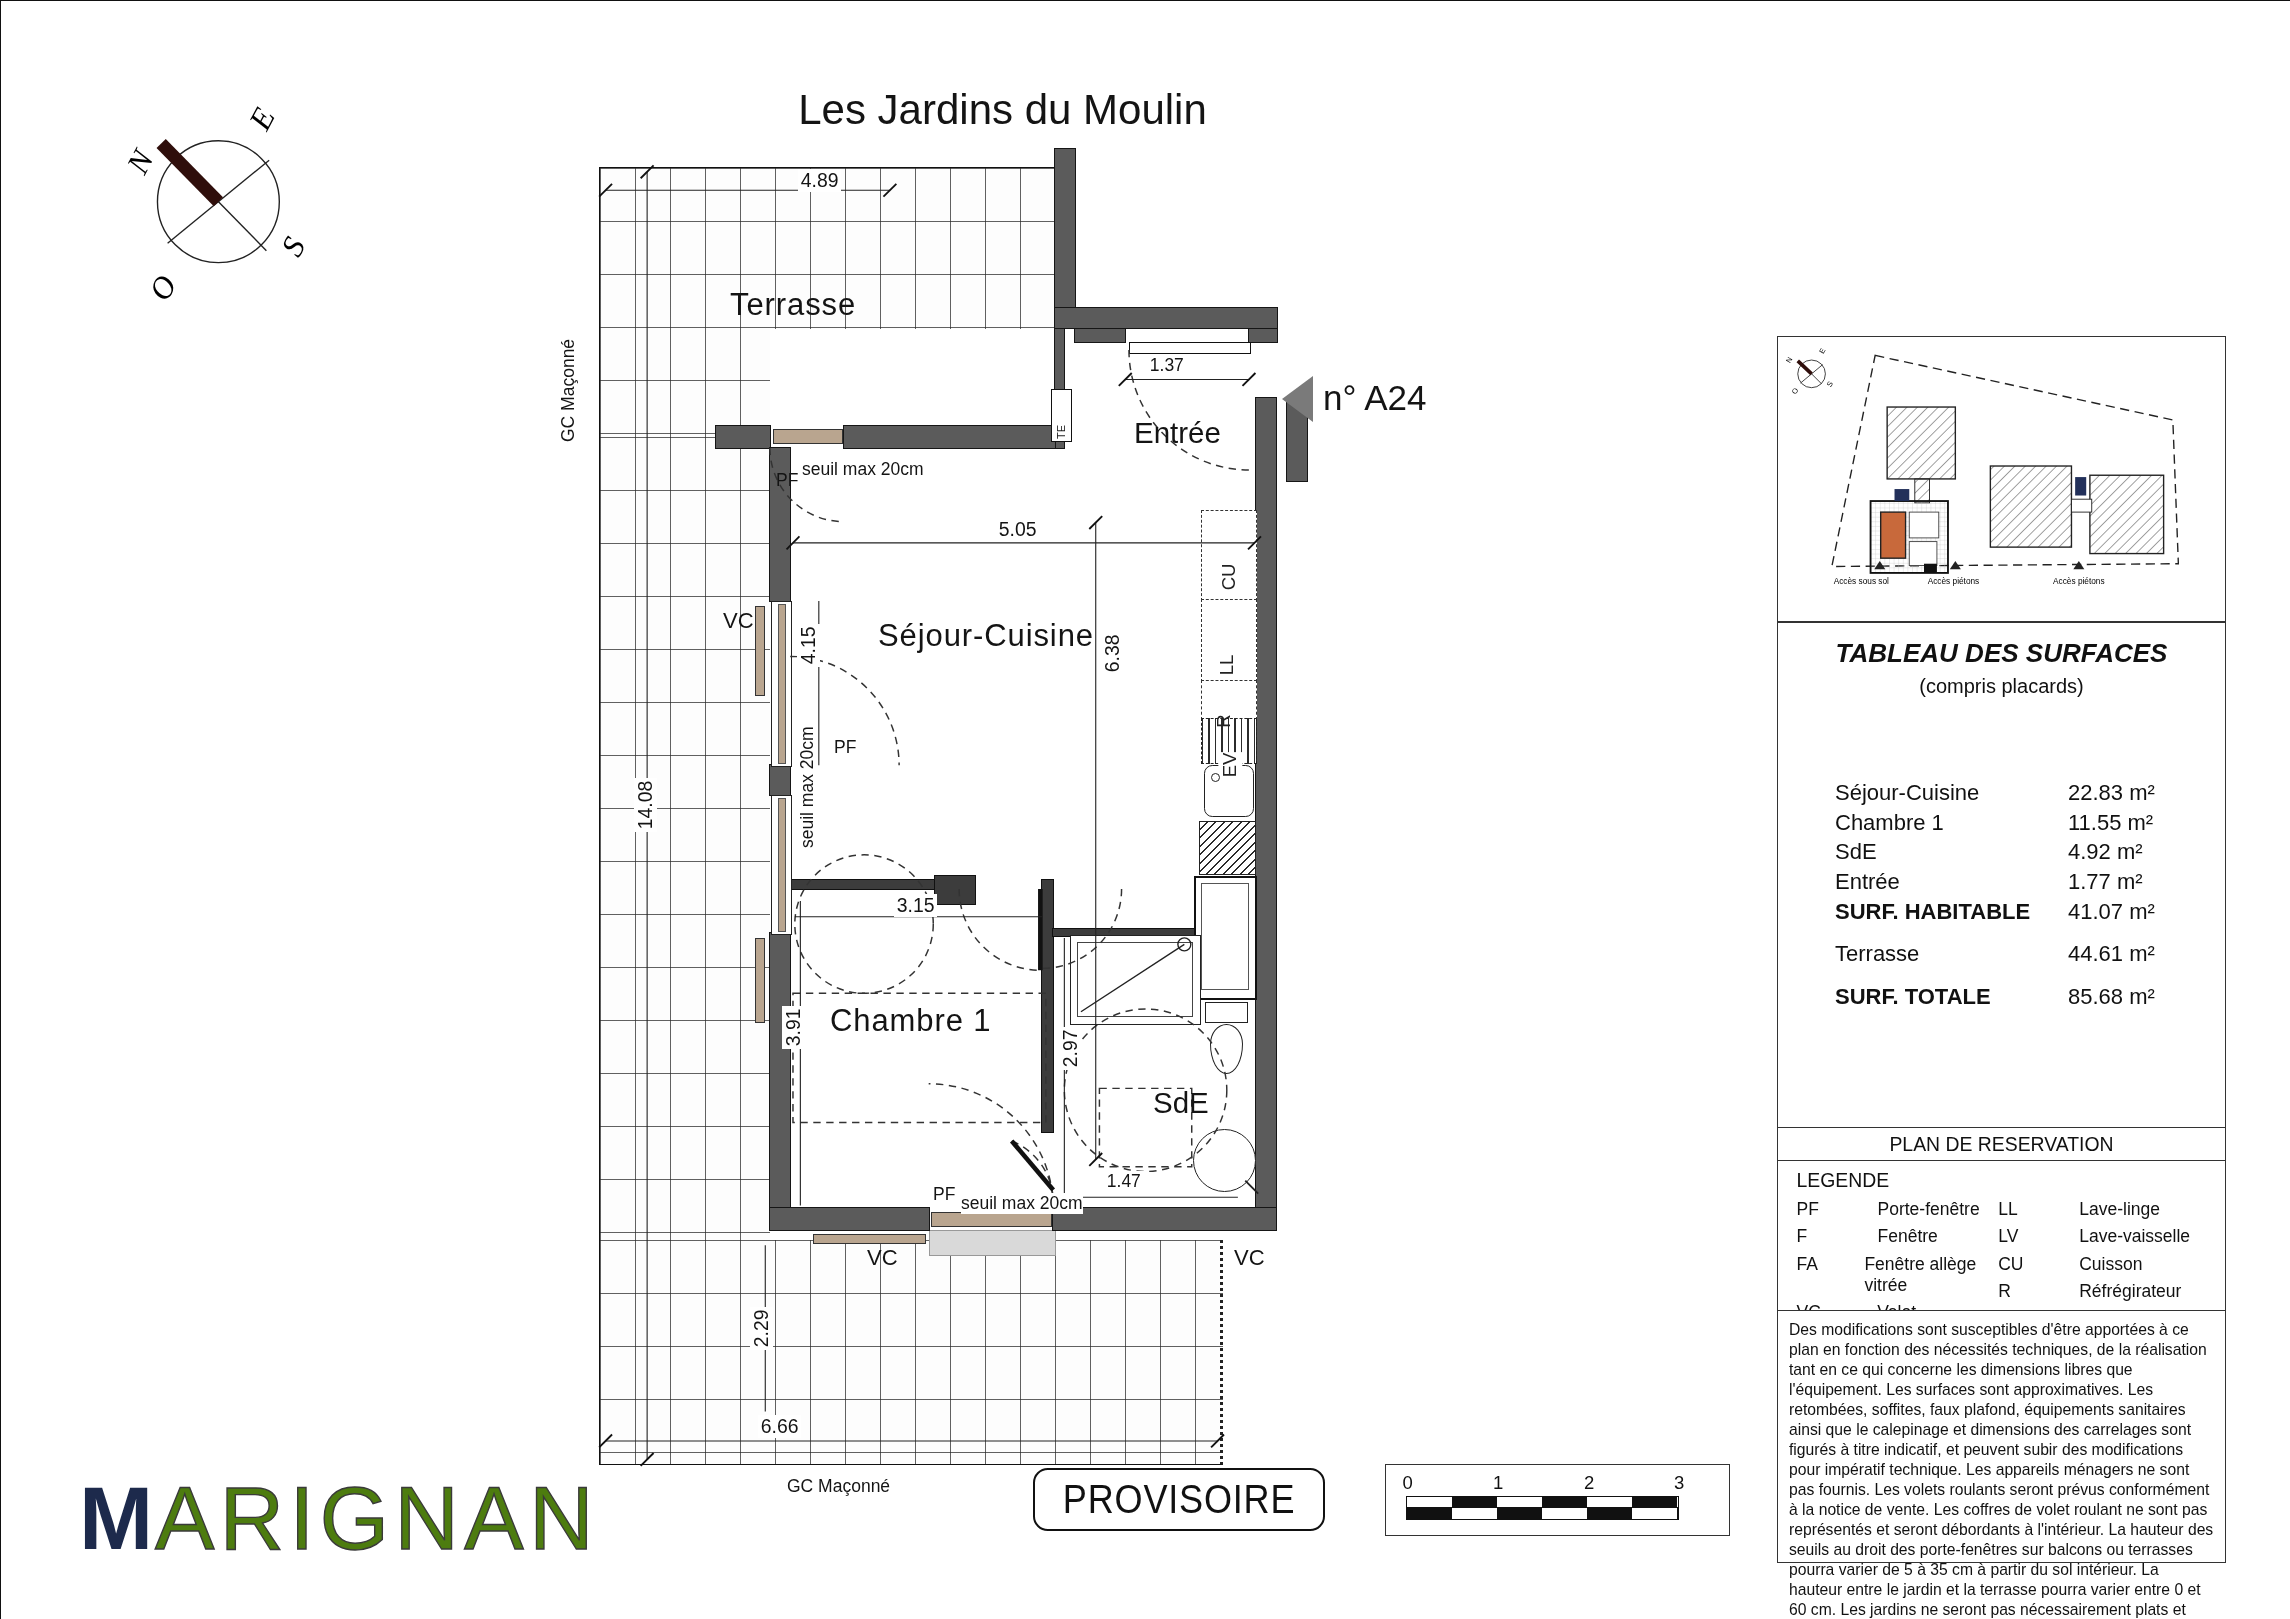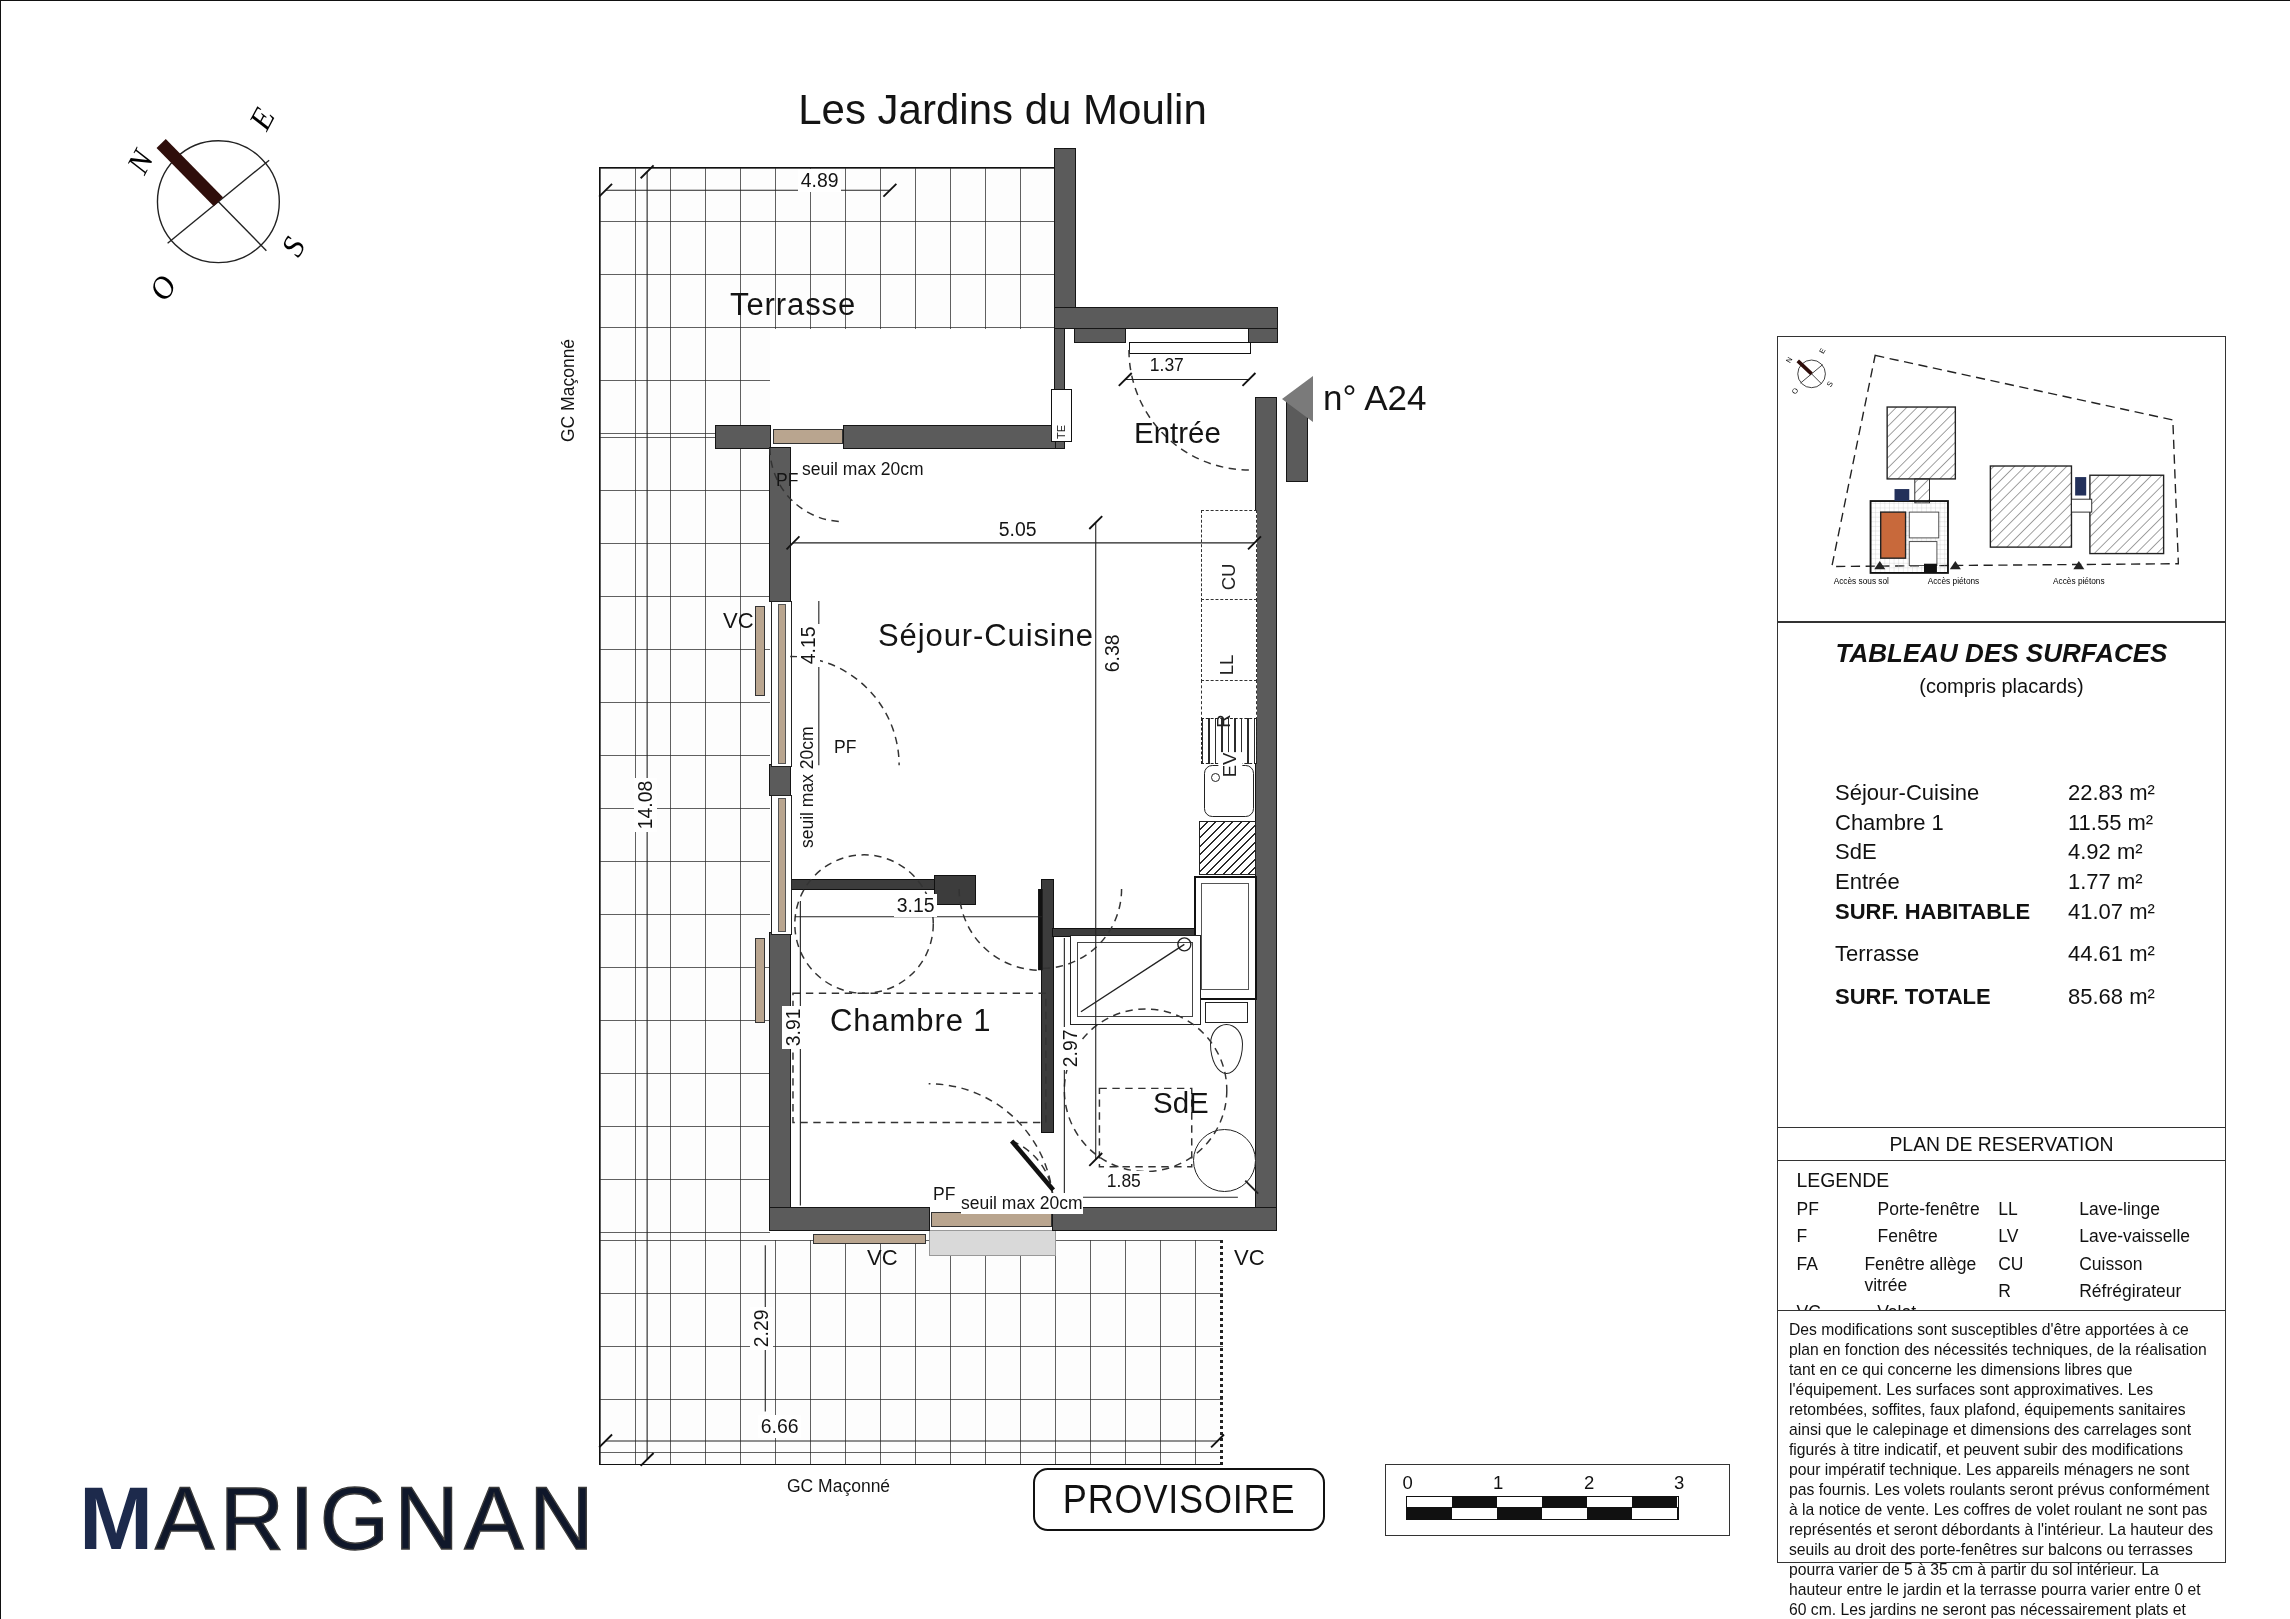--- a/index.html
+++ b/index.html
@@ -183,21 +183,21 @@
 
   <div class="lbl dimtxt" style="left:797px;top:168px;">4.89</div>
   <div class="lbl dimtxt rot" style="left:633px;top:831px;">14.08</div>
   <div class="lbl dimtxt" style="left:1146px;top:354px;font-size:17.5px;">1.37</div>
   <div class="lbl dimtxt" style="left:995px;top:517px;">5.05</div>
   <div class="lbl dimtxt rot" style="left:796px;top:666px;">4.15</div>
   <div class="lbl dimtxt rot" style="left:1100px;top:674px;">6.38</div>
   <div class="lbl dimtxt" style="left:893px;top:893px;">3.15</div>
   <div class="lbl dimtxt rot" style="left:781px;top:1048px;">3.91</div>
   <div class="lbl dimtxt rot" style="left:1058px;top:1069px;">2.97</div>
-  <div class="lbl dimtxt" style="left:1103px;top:1170px;font-size:17.5px;">1.85</div>
+  <div class="lbl dimtxt" style="left:1103px;top:1170px;font-size:17.5px;">1.47</div>
   <div class="lbl dimtxt rot" style="left:749px;top:1349px;">2.29</div>
   <div class="lbl dimtxt" style="left:757px;top:1414px;">6.66</div>
 
   <div class="lbl small" style="left:775px;top:469px;">PF</div>
   <div class="lbl small" style="left:801px;top:458px;background:#fff;">seuil max 20cm</div>
   <div class="lbl small rot" style="left:796px;top:847px;background:#fff;">seuil max 20cm</div>
   <div class="lbl small" style="left:833px;top:736px;">PF</div>
   <div class="lbl small" style="left:932px;top:1183px;">PF</div>
   <div class="lbl small" style="left:960px;top:1192px;background:#fff;">seuil max 20cm</div>
   <div class="lbl" style="left:722px;top:607px;font-size:22px;">VC</div>
@@ -213,21 +213,21 @@
   <div class="abs" style="left:1384px;top:1463px;width:343px;height:70px;border:1.8px solid #333;background:#fff;z-index:8;">
     <span class="abs" style="left:16.6px;top:7.4px;font-size:18.5px;">0</span>
     <span class="abs" style="left:107px;top:7.4px;font-size:18.5px;">1</span>
     <span class="abs" style="left:198px;top:7.4px;font-size:18.5px;">2</span>
     <span class="abs" style="left:288px;top:7.4px;font-size:18.5px;">3</span>
     <div class="abs" style="left:20px;top:31px;width:271px;height:11px;border:0.9px solid #111;background:repeating-linear-gradient(90deg,#fff 0 45px,#111 45px 90px);"></div>
     <div class="abs" style="left:20px;top:42px;width:271px;height:11px;border:0.9px solid #111;background:repeating-linear-gradient(90deg,#111 0 45px,#fff 45px 90px);"></div>
   </div>
 
   <div class="abs" style="left:78px;top:1466px;z-index:8;white-space:nowrap;">
-    <span style="font-size:89px;font-weight:700;color:#1d2a4c;letter-spacing:1.8px;">M</span><span style="font-size:89px;font-weight:400;color:#0f172a;-webkit-text-stroke:1.4px #3a3a3a;letter-spacing:5.5px;">ARIGNAN</span>
+    <span style="font-size:89px;font-weight:700;color:#1d2a4c;letter-spacing:1.8px;">M</span><span style="font-size:89px;font-weight:400;color:#4d7c0f;-webkit-text-stroke:1.4px #3a3a3a;letter-spacing:5.5px;">ARIGNAN</span>
   </div>
 
 
   <div class="panelbox" style="top:337px;height:286px;margin-top:-1.8px;">
     <svg width="445" height="282" viewBox="0 0 482 306">
       <defs>
         <pattern id="bh" width="8" height="8" patternUnits="userSpaceOnUse" patternTransform="rotate(45)">
           <line x1="0" y1="0" x2="0" y2="8" stroke="#555" stroke-width="1.2"></line>
         </pattern>
         <pattern id="gr" width="5" height="5" patternUnits="userSpaceOnUse">

